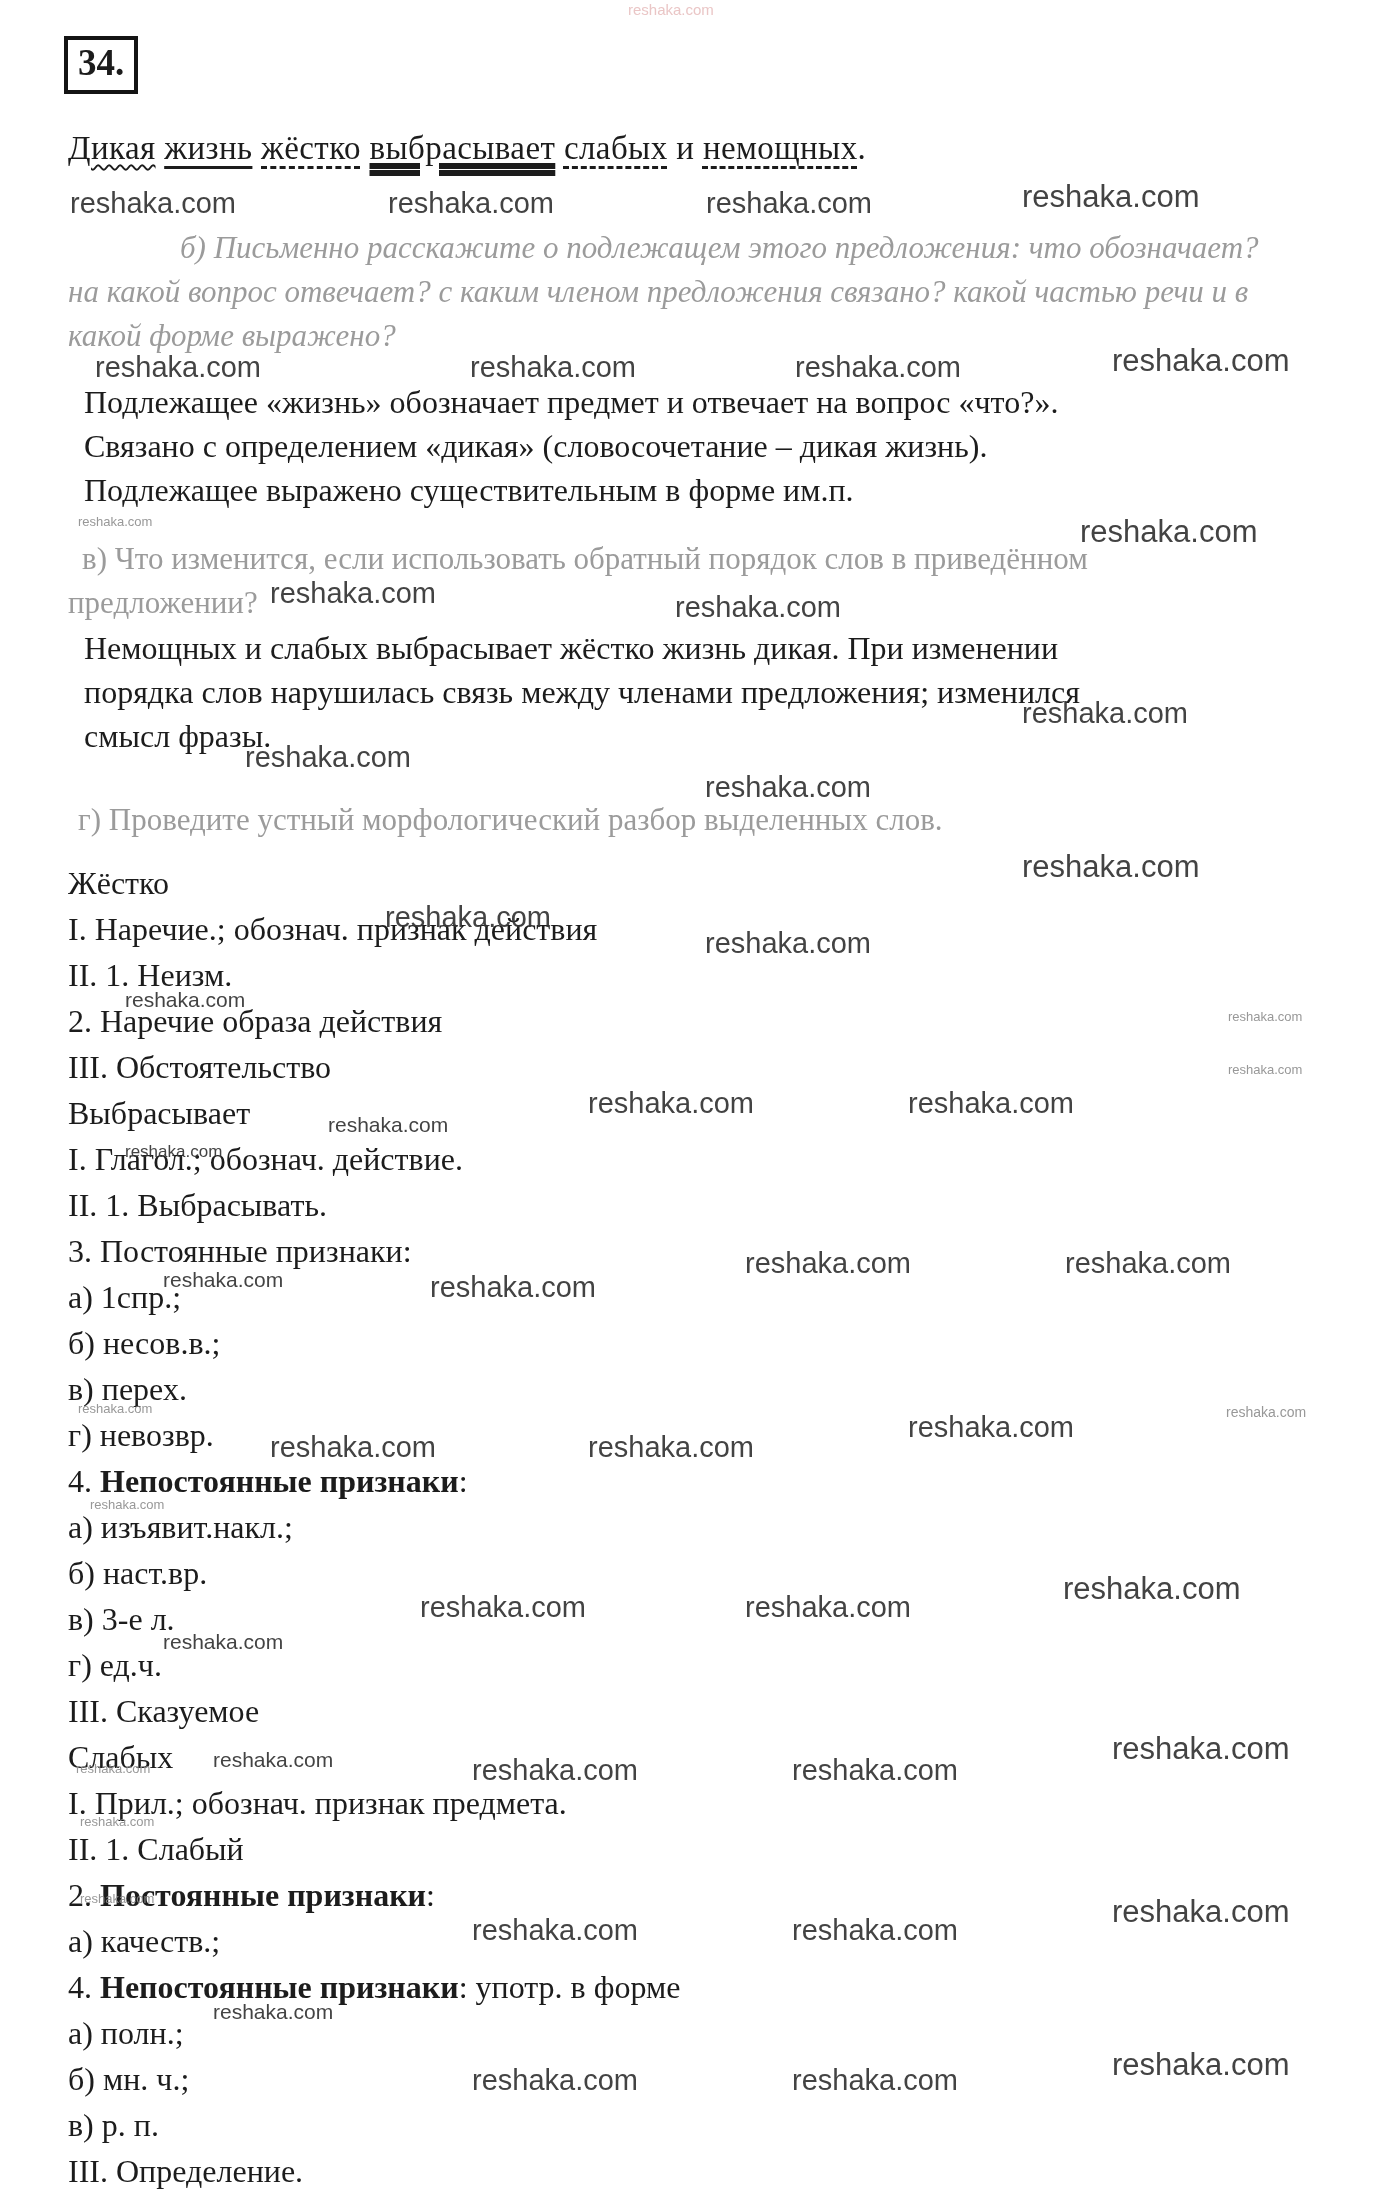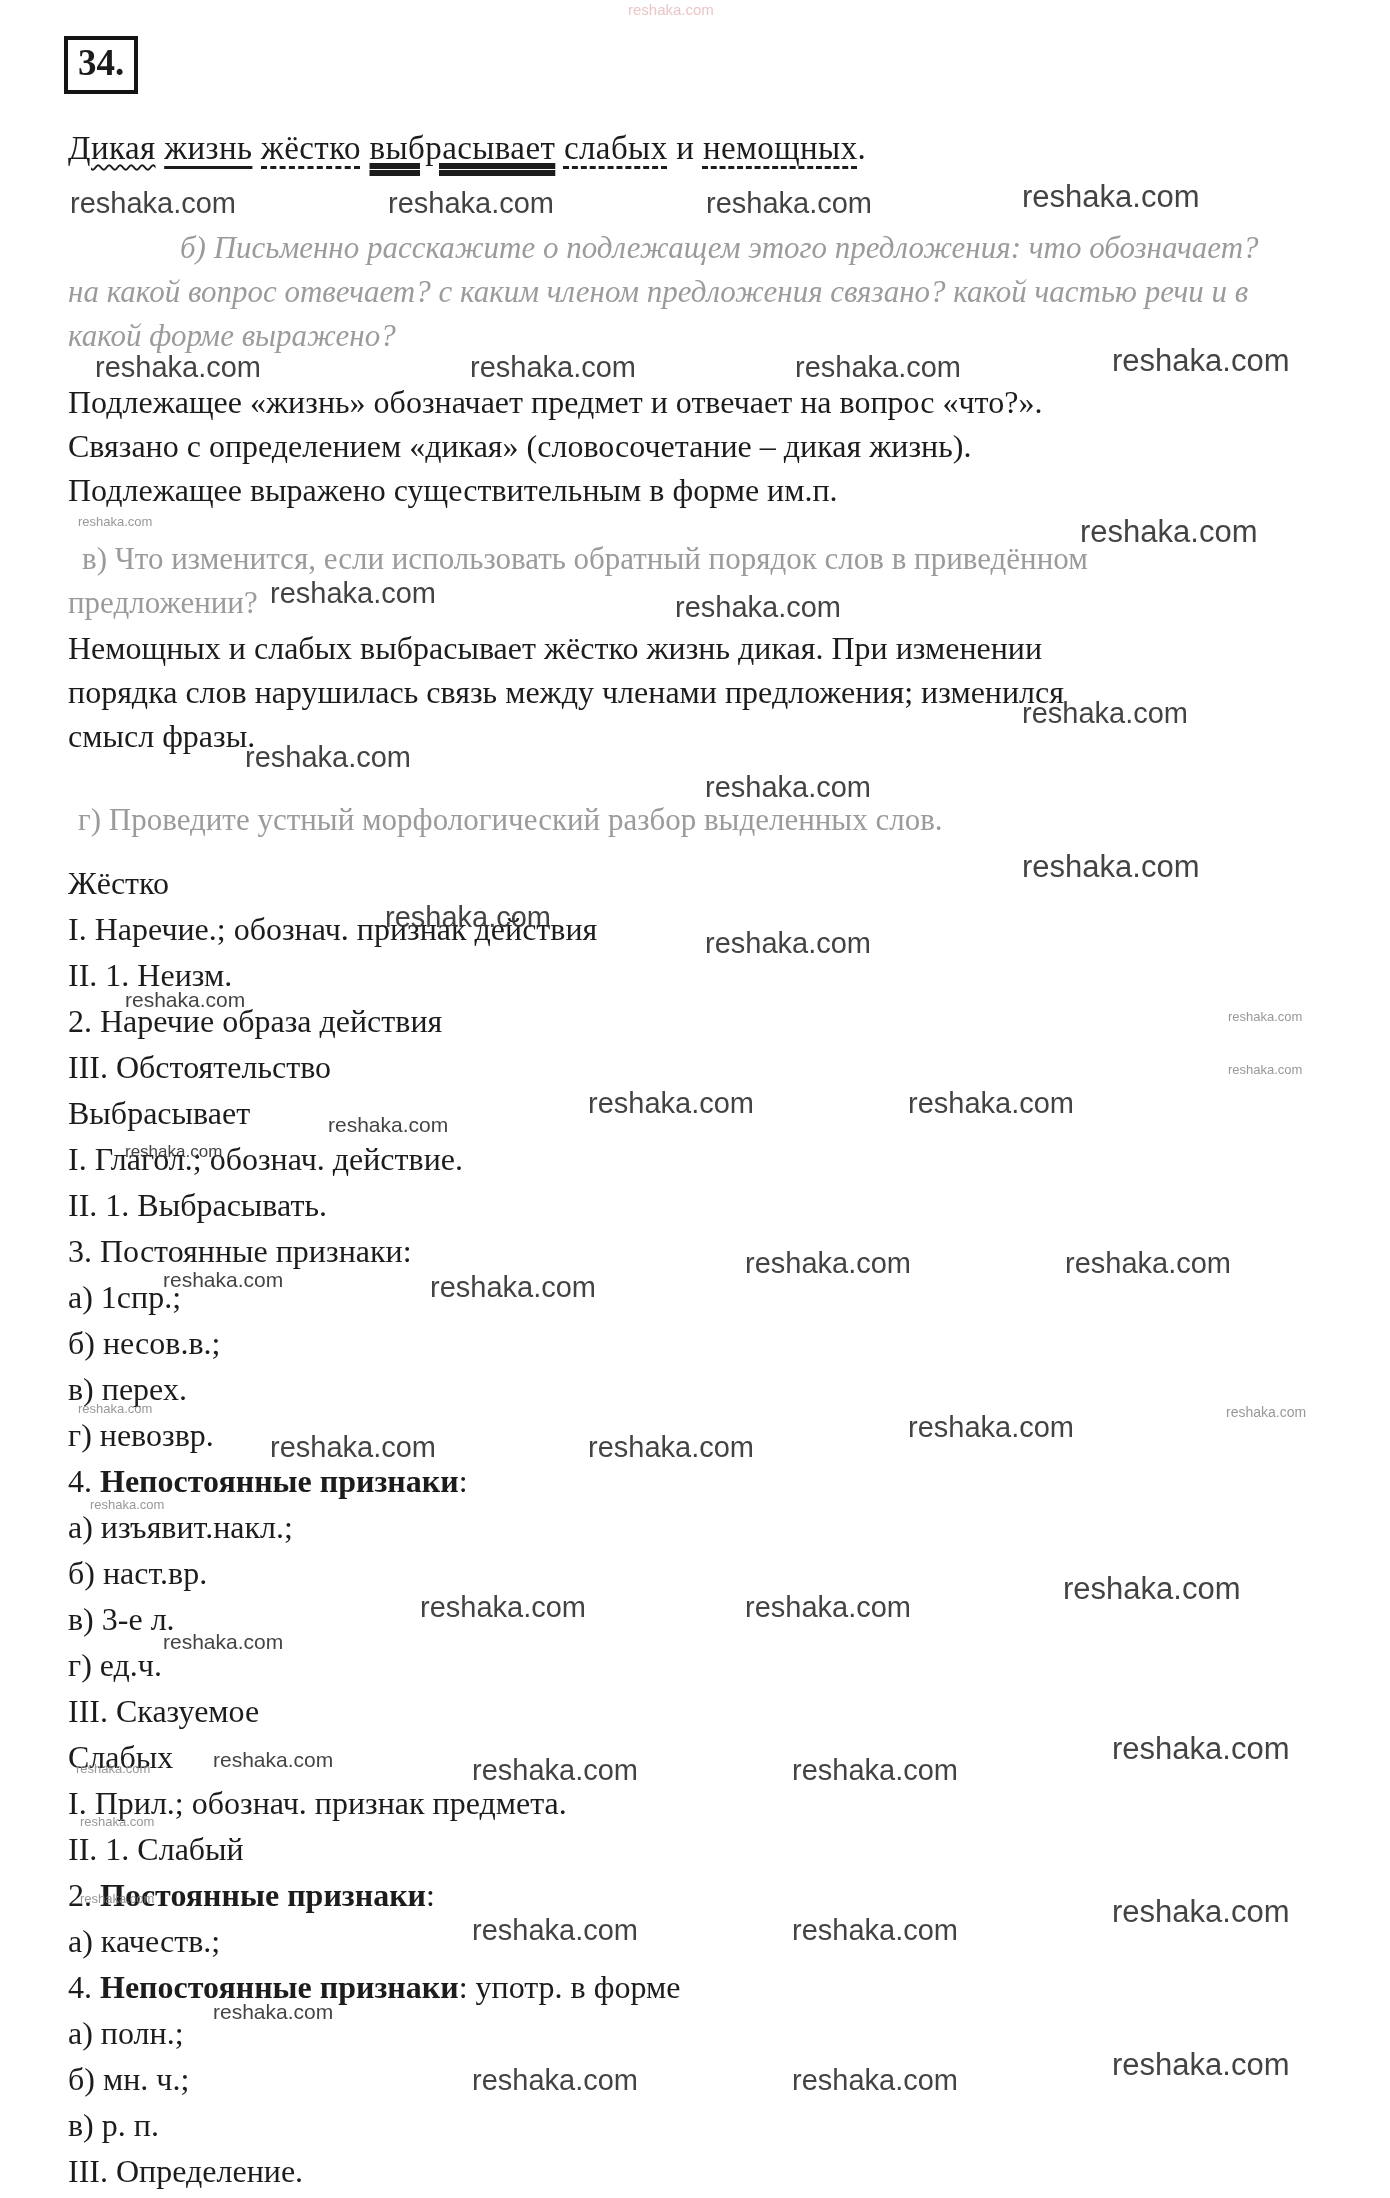--- a/index.html
+++ b/index.html
@@ -48,21 +48,21 @@
   .task .t-line { white-space: nowrap; }
   .task-b { top: 226px; font-style: italic; }
   .task-b .t-line:first-child { text-indent: 112px; }
   .task-v { top: 537px; }
   .task-v .t-line:first-child { text-indent: 14px; }
   .task-g { top: 798px; }
   .task-g .t-line:first-child { text-indent: 10px; }
   
   .answer {
     position: absolute;
-    left: 68px;
+    left: 84px;
     font-size: 32px;
     line-height: 44px;
   }
   .answer .a-par-line { white-space: nowrap; }
   .answer-b { top: 380px; }
   .answer-v { top: 626px; }
   
   .analysis {
     position: absolute;
     left: 68px; top: 860px;

